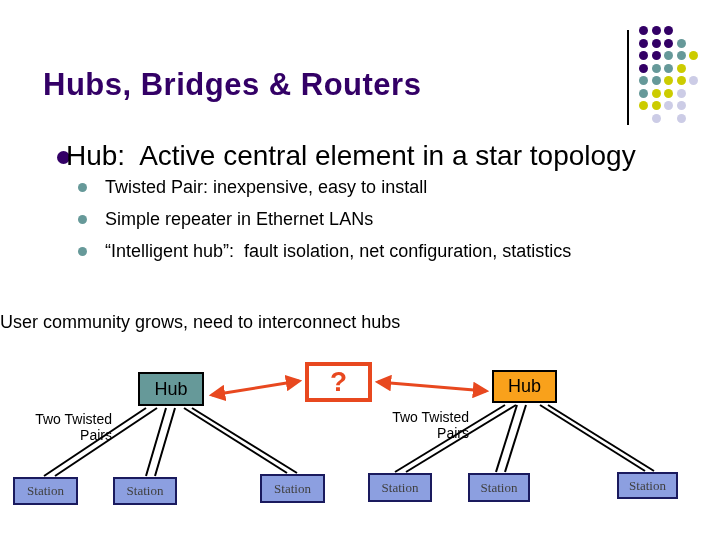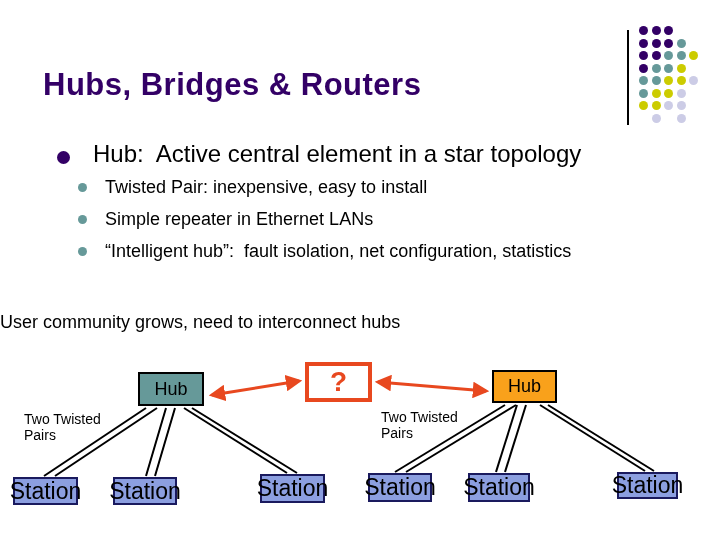--- a/index.html
+++ b/index.html
@@ -17,21 +17,21 @@
   .decor-line { position:absolute; left:627px; top:10px; width:2px; height:95px; background:#000; }
   .decor-dots { position:absolute; left:639px; top:6px; display:flex; flex-direction:column; gap:3.5px; }
   .dot-row { display:flex; gap:3.5px; height:9px; }
   .dot { width:9px; height:9px; border-radius:50%; display:inline-block; }
   
   .b-dot-main {
     position:absolute; left:57px; top:131px; width:13px; height:13px; border-radius:50%;
     background:var(--bullet-main,#330066);
   }
   .b-text-main {
-    position:absolute; left:93px; top:120px; font-size:24px; white-space:pre;
+    position:absolute; left:66px; top:120px; font-size:28px; white-space:pre;
   }
   .sub { position:absolute; left:78px; }
   .sub .s-dot {
     position:absolute; left:0; top:6px; width:9px; height:9px; border-radius:50%;
     background:var(--bullet-sub,#669999);
   }
   .sub .s-text { position:absolute; left:27px; top:0; font-size:18px; white-space:pre; width:620px; }
   .sub1 { top:157px; } .sub2 { top:189px; } .sub3 { top:221px; }
   
   .note {
@@ -55,30 +55,30 @@
     left:492px; top:350px; width:65px; height:33px;
     background:var(--hub-right-fill,#f9a11b); border:2px solid #000; font-size:18px;
   }
   .qbox {
     left:305px; top:342px; width:67px; height:40px; background:#fff;
     border:4px solid var(--accent-red,#e8481f);
     color:var(--accent-red,#e8481f); font-size:28px; font-weight:bold;
   }
   .station {
     background:var(--station-fill,#8c9fe0); border:2px solid var(--station-border,#1a1a5e);
-    font-size:23px; color:#000000;
+    font-size:13px; color:#404040;font-family:Liberation Serif, serif;
   }
   .st1 { left:13px;  top:457px; width:65px; height:28px; }
   .st2 { left:113px; top:457px; width:64px; height:28px; }
   .st3 { left:260px; top:454px; width:65px; height:29px; }
   .st4 { left:368px; top:453px; width:64px; height:29px; }
   .st5 { left:468px; top:453px; width:62px; height:29px; }
   .st6 { left:617px; top:452px; width:61px; height:27px; }
   .pair-label {
-    position:absolute; width:88px; text-align:left;
+    position:absolute; width:88px; text-align:right;
     font-size:14px; line-height:16px;
   }
   .pl-left  { left:24px;  top:391px; }
   .pl-right { left:381px; top:389px; }
 </style>
 </head>
 <body>
 
 <div class="slide">
 

